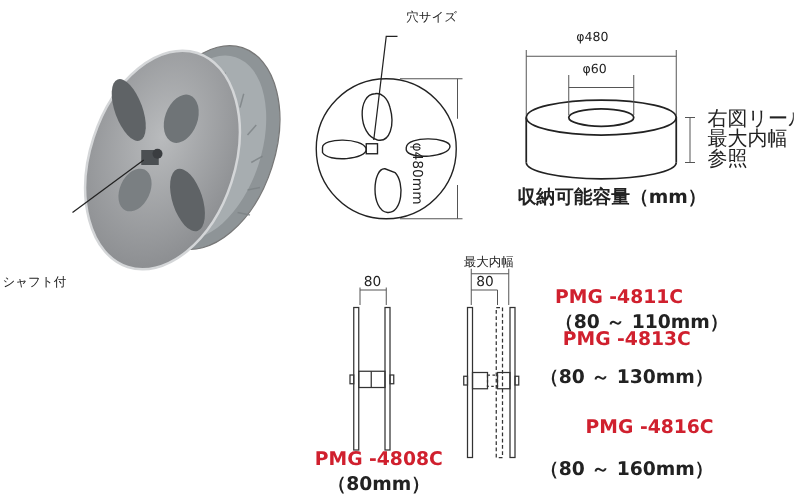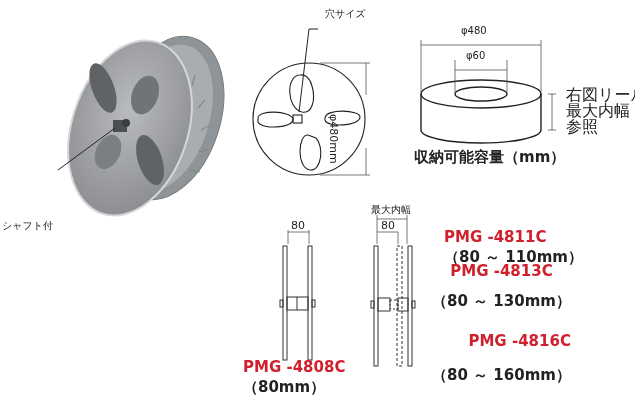--- a/index.html
+++ b/index.html
@@ -136,21 +136,21 @@
     <line x1="407" y1="215" x2="407" y2="244"></line>
     <line x1="377" y1="219" x2="407" y2="219"></line>
     <line x1="377" y1="232" x2="398" y2="232"></line>
     <line x1="398" y1="232" x2="398" y2="244"></line>
   </g>
 </svg>
 <div class="abs" style="left:291px; top:219px; font-size:11px;">80</div>
 <div class="abs small" style="left:371px; top:203px;">最大内幅</div>
 <div class="abs" style="left:381px; top:219px; font-size:11px;">80</div>
 
-<div class="abs" style="left:243px; top:358px; width:120px;">
+<div class="abs" style="left:243px; top:358px; text-align:center; width:120px;">
   <div class="red big">PMG -4808C</div>
   <div class="big" style="margin-top:2px;">（80mm）</div>
 </div>
 
 <div class="abs" style="left:432px; top:228px;margin-left:12px;">
   <div class="red big">PMG -4811C</div>
   <div class="big" style="margin-top:2px;text-align:center;">（80 ～ 110mm）</div>
 </div>
 <div class="abs" style="left:432px; top:262px;text-align:center;">
   <div class="red big">PMG -4813C</div>

